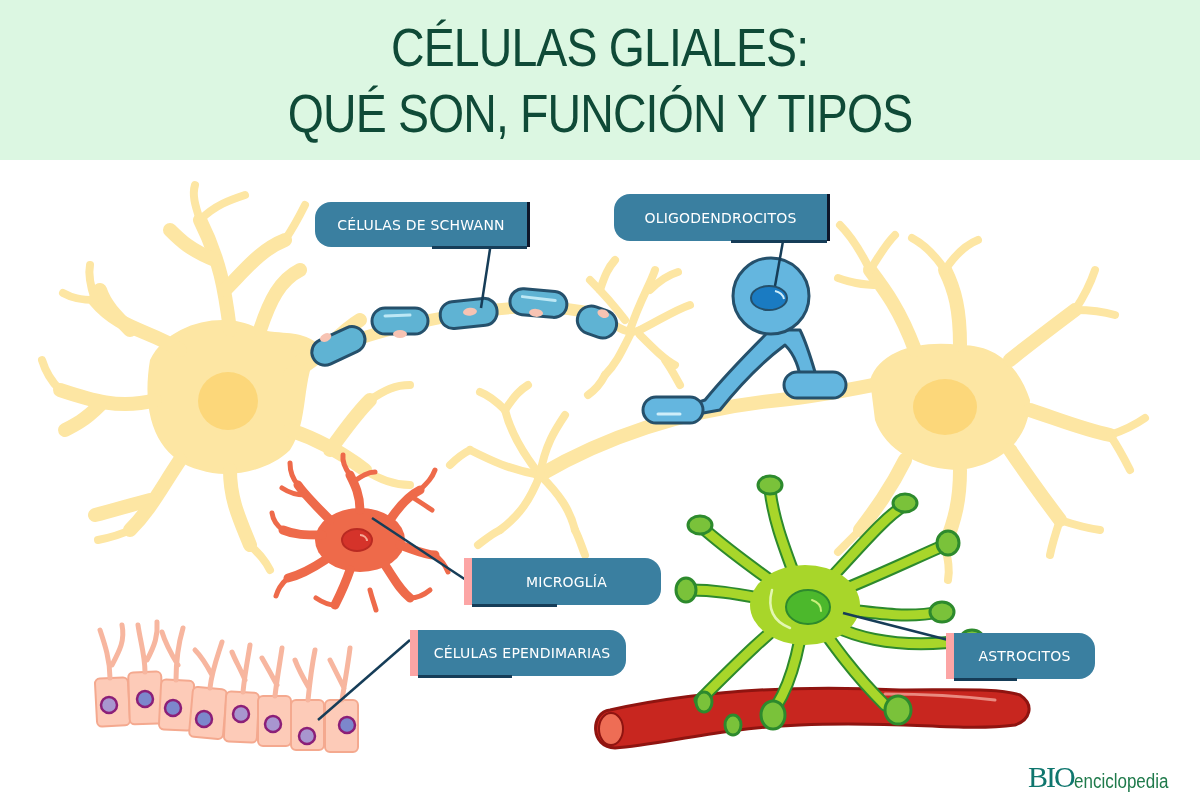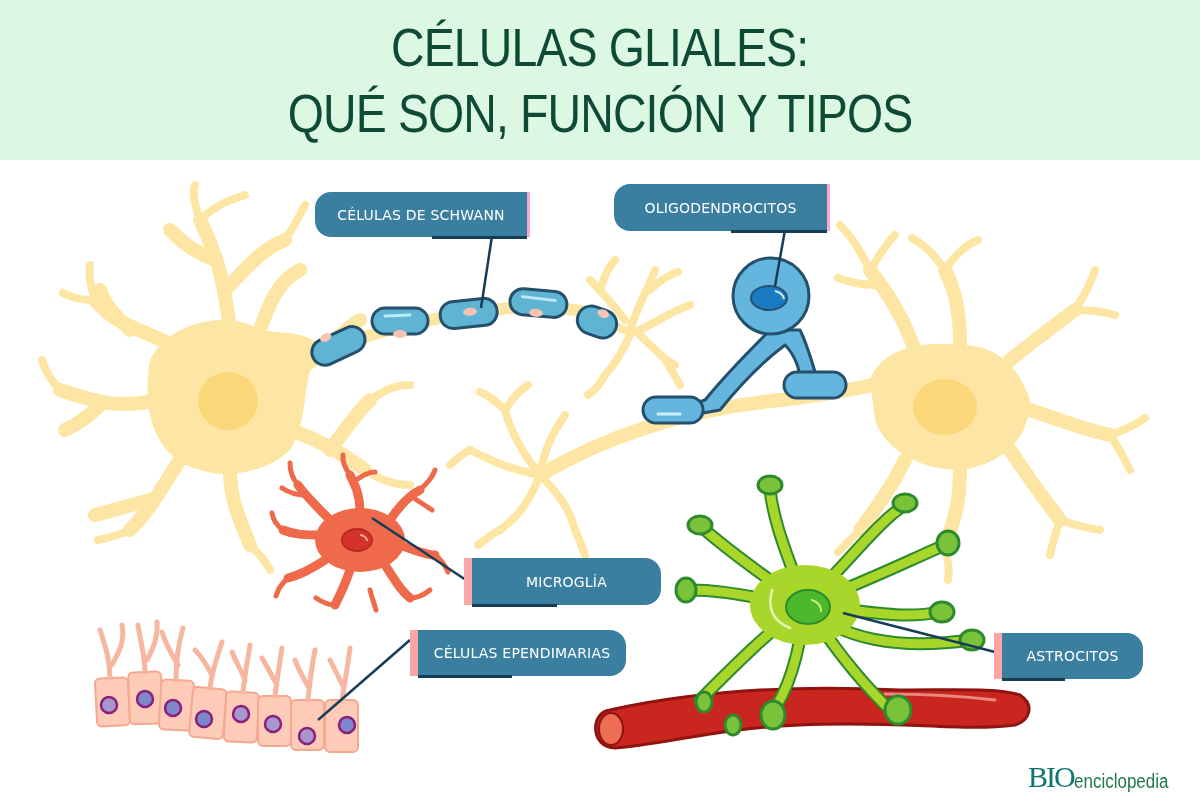--- a/index.html
+++ b/index.html
@@ -27,21 +27,21 @@
   .label-box {
     position: absolute;
     background: #3a7fa0;
     color: #ffffff;
     font-family: "DejaVu Sans", sans-serif;
     font-size: 14px;
     display: flex; align-items: center; justify-content: center;
     white-space: nowrap;
     letter-spacing: 0.2px;
   }
-  .lb-left-round { border-radius: 16px 0 0 16px; border-right: 3px solid #f9a8d4; }
+  .lb-left-round { border-radius: 16px 0 0 16px; border-right: 3px solid #0f172a; margin-top: 10px; }
   .lb-right-round { border-radius: 0 16px 16px 0; border-left: 8px solid #fca5a5; }
   .lb-shadow-bottom::after {
     content: ""; position: absolute; bottom: -2px; height: 3px; background: #163d58;
   }
   .lb-left-round.lb-shadow-bottom::after { right: 0; width: 45%; }
   .lb-right-round.lb-shadow-bottom::after { left: 0; width: 45%; }
 
   .logo {
     position: absolute; left: 1028px; top: 762px;
     display: flex; align-items: flex-end;
@@ -336,20 +336,20 @@
 </div>
 
 <div class="label-box lb-right-round lb-shadow-bottom" style="left:464px; top:558px; width:197px; height:47px;">
   <span>MICROGLÍA</span>
 </div>
 
 <div class="label-box lb-right-round lb-shadow-bottom" style="left:410px; top:630px; width:216px; height:46px;">
   <span>CÉLULAS EPENDIMARIAS</span>
 </div>
 
-<div class="label-box lb-right-round lb-shadow-bottom" style="left:994px; top:633px; width:149px; height:46px;">
+<div class="label-box lb-right-round lb-shadow-bottom" style="left:946px; top:633px; width:149px; height:46px;">
   <span>ASTROCITOS</span>
 </div>
 
 <div class="logo">
   <span class="logo-bio">BIO</span>
   <span class="logo-rest">enciclopedia</span>
 </div>
 
 </body></html>

